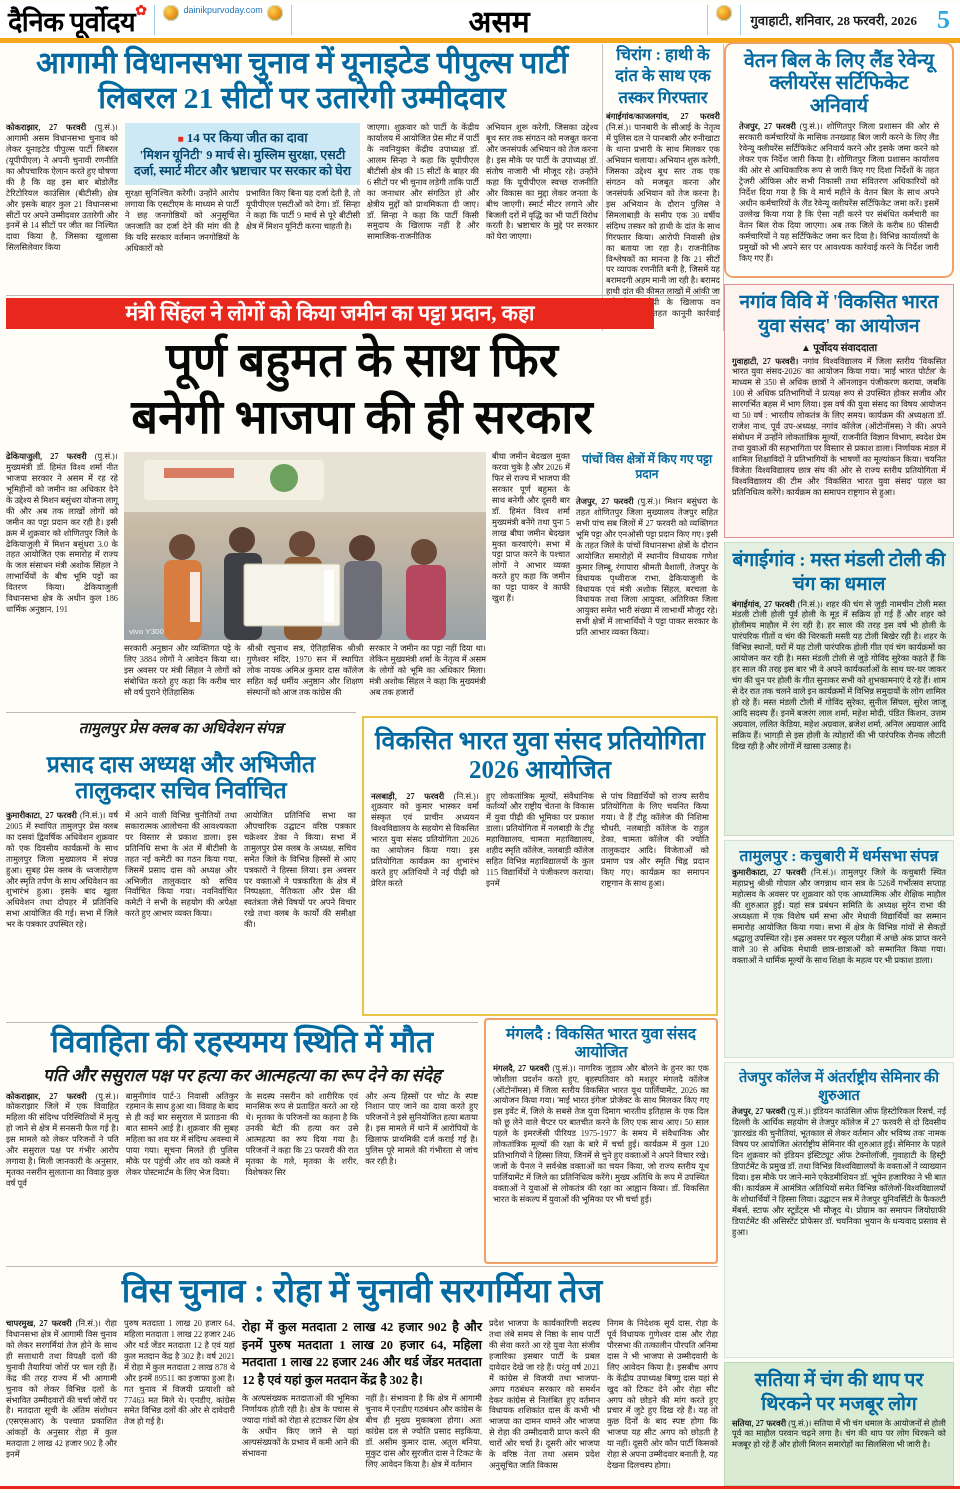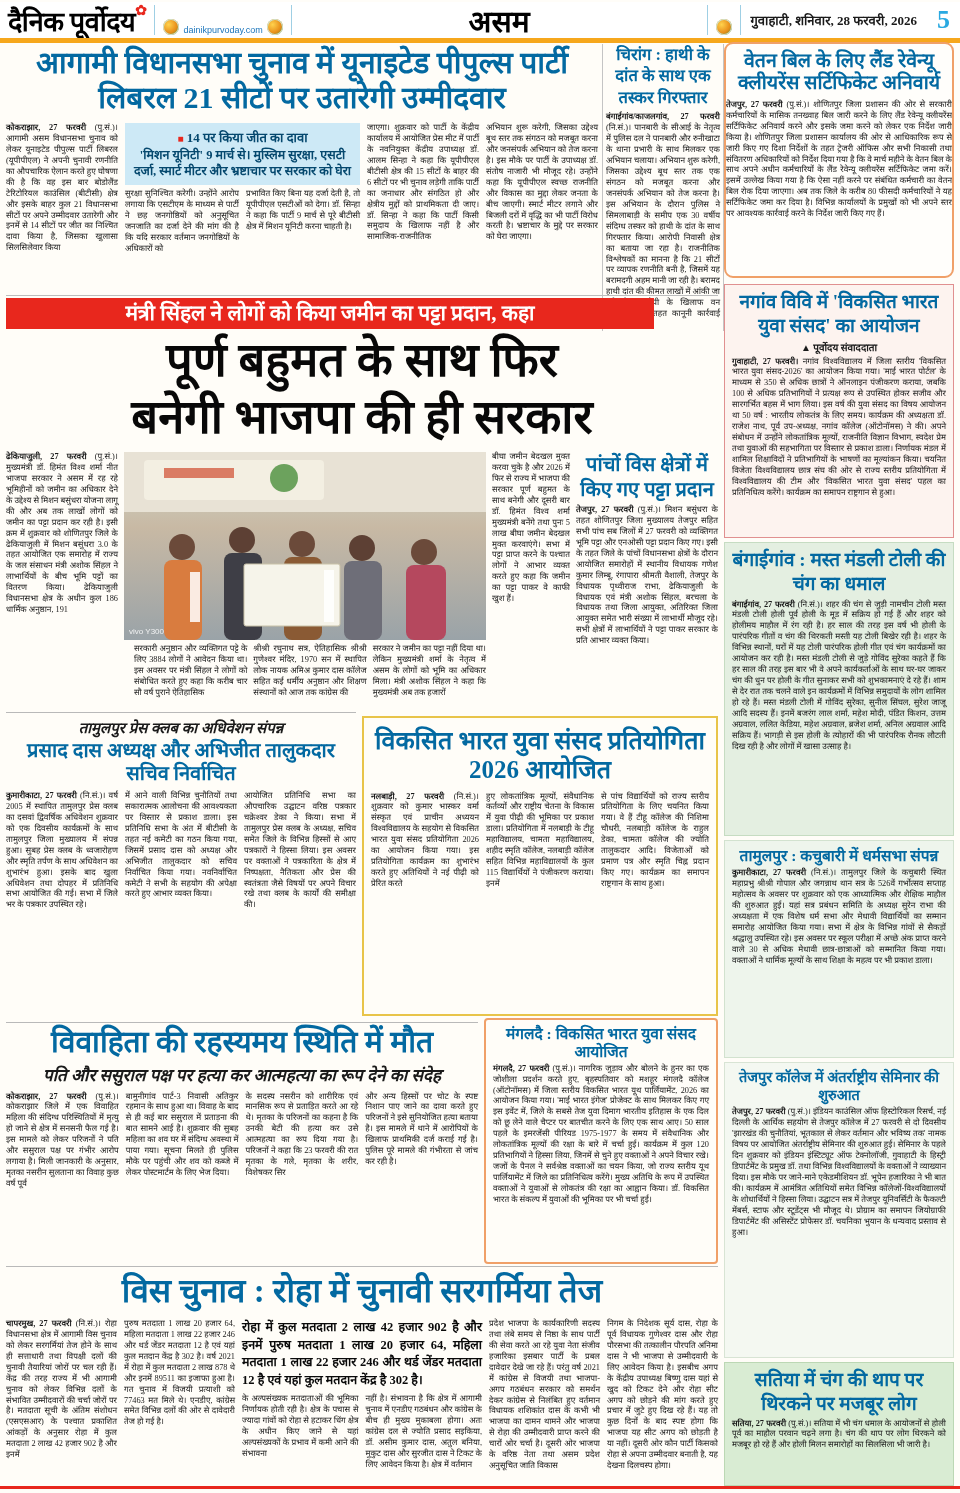--- a/index.html
+++ b/index.html
@@ -2,21 +2,21 @@
 <html><head>
 <meta charset="utf-8">
 <style>
   html,body{margin:0;padding:0;background:#e9e9e9;}
   .page{position:relative;width:960px;height:1493px;background:#fffdf8;margin:0 auto;overflow:hidden;
         font-family:"Liberation Serif","DejaVu Serif",serif;color:#1a1a1a;}
   
   .hdr{position:absolute;left:0;top:2px;width:960px;height:36px;display:flex;align-items:center;background:#fff;}
   .masthead{font-size:27px;font-weight:800;letter-spacing:-.5px;padding:0 8px;white-space:nowrap;color:#000;}
   .masthead .flame{color:#e8271d;font-size:14px;vertical-align:top;}
-  .hdr-cell{display:flex;align-items:flex-end;gap:4px;padding:0 8px;height:30px;border-left:1px solid #9fcfe4;border-right:1px solid #9fcfe4;}
+  .hdr-cell{display:flex;align-items:flex-start;gap:4px;padding:0 8px;height:30px;border-left:1px solid #9fcfe4;border-right:1px solid #9fcfe4;}
   .site{font-size:9px;color:#1b75bb;font-family:"Liberation Sans",sans-serif;}
   .hdr-title{flex:1;text-align:center;font-size:30px;font-weight:800;color:#000;}
   .hdr-date{font-size:13px;font-weight:700;padding:0 10px;white-space:nowrap;}
   .pageno{font-size:26px;font-weight:800;color:#2aa9e1;padding:0 10px;}
   .logo-dot{width:16px;height:16px;border-radius:50%;background:radial-gradient(circle at 35% 35%,#ffd24d,#e88f1a 55%,#3f8f3f);box-shadow:0 0 0 1px #cfe3cf inset;}
   .yellowbar{position:absolute;left:0;top:38px;width:960px;height:5px;background:#f6a71c;}
   
   .hl{font-weight:800;text-align:center;color:#0369a1;line-height:1.15;}
   .col{font-size:8.3px;line-height:1.32;text-align:justify;}
   .dl{font-weight:700;}
@@ -26,40 +26,40 @@
   .vrule{border-left:1px solid #c4c4c4;border-right:1px solid #c4c4c4;}
   
   .upl{position:absolute;left:6px;top:44px;width:592px;}
   .upl .hl{font-size:30px;margin:2px 0 8px;}
   .bluebox{background:#cde9f6;padding:5px 6px 6px;margin-bottom:4px;text-align:center;color:#05486e;}
   .bluebox .t1{font-size:13px;font-weight:800;}
   .bluebox .t1 .sq{color:#e8271d;font-size:10px;}
   .bluebox .t2{font-size:12.5px;font-weight:800;margin-top:2px;line-height:1.25;}
   .chirang{position:absolute;left:602px;top:44px;width:114px;padding:0 3px;}
   .chirang .hl{font-size:16.5px;font-weight:700;line-height:1.3;margin-bottom:4px;}
-  .vetan{position:absolute;left:724px;top:42px;width:230px;height:236px;border:2px solid #f0a068;border-radius:9px;padding:6px 0;box-sizing:border-box;background:#fffefb;overflow:hidden;}
+  .vetan{position:absolute;left:724px;top:42px;width:230px;height:236px;border:2px solid #f0a068;border-radius:9px;padding:6px 13px;box-sizing:border-box;background:#fffefb;overflow:hidden;}
   .vetan .hl{font-size:19.5px;margin:0 0 5px;}
   .banner{position:absolute;left:6px;top:298px;width:648px;height:31px;background:#e8271d;color:#fff;
           font-size:21px;font-weight:800;text-align:center;line-height:31px;}
   .mainhl{position:absolute;left:6px;top:332px;width:712px;font-size:47px;font-weight:800;text-align:center;line-height:1.22;color:#080808;}
   .mainstory{position:absolute;left:6px;top:452px;width:712px;height:260px;display:flex;gap:6px;}
   .ms-left{width:112px;flex:none;}
   .ms-center{width:362px;flex:none;display:flex;flex-direction:column;}
   .photo{position:relative;height:188px;background:linear-gradient(180deg,#cfd8cd 0%,#c8b9a4 40%,#9aa3a8 100%);overflow:hidden;}
   .photo svg{position:absolute;inset:0;}
   .wm{position:absolute;left:5px;bottom:4px;color:#fff;font-size:8px;font-family:"Liberation Sans",sans-serif;opacity:.85;}
-  .ms-under{display:flex;gap:6px;margin-top:4px;margin-left:10px;}
+  .ms-under{display:flex;gap:6px;margin-top:4px;}
   .ms-under>div{flex:1;}
   .ms-right{flex:1;display:flex;gap:6px;}
   .ms-mid{width:78px;flex:none;}
   .sub5{flex:1;}
-  .sub5 .hl{font-size:20px;line-height:1.25;margin-bottom:3px;}
+  .sub5 .hl{font-size:12px;line-height:1.25;margin-bottom:15px;}
   .press{position:absolute;left:6px;top:712px;width:350px;padding-top:4px;}
   .press .kick{font-style:italic;font-size:15px;text-align:center;font-weight:600;}
-  .press .hl{font-size:20px;margin:2px 0 6px;}
+  .press .hl{font-size:23px;margin:15px 0 6px;}
   .yuva{position:absolute;left:362px;top:716px;width:356px;height:300px;border:2px solid #e8c44a;padding:7px 7px;box-sizing:border-box;overflow:hidden;}
   .yuva .hl{font-size:25px;margin:2px 0 7px;}
   .vivahita{position:absolute;left:6px;top:1022px;width:472px;padding-top:2px;}
   .vivahita .hl{font-size:30px;}
   .vivahita .sub{font-size:17px;font-weight:700;font-style:italic;text-align:center;margin:3px 0 6px;}
   .mangal{position:absolute;left:484px;top:1018px;width:234px;height:246px;border:2px solid #f0a068;border-radius:4px;padding:5px 7px;box-sizing:border-box;overflow:hidden;}
   .mangal .hl{font-size:15.5px;margin-bottom:3px;}
   .roha{position:absolute;left:6px;top:1266px;width:712px;padding-top:4px;}
   .roha .hl{font-size:33px;margin:2px 0 8px;}
   .roha-body{display:flex;gap:7px;}

